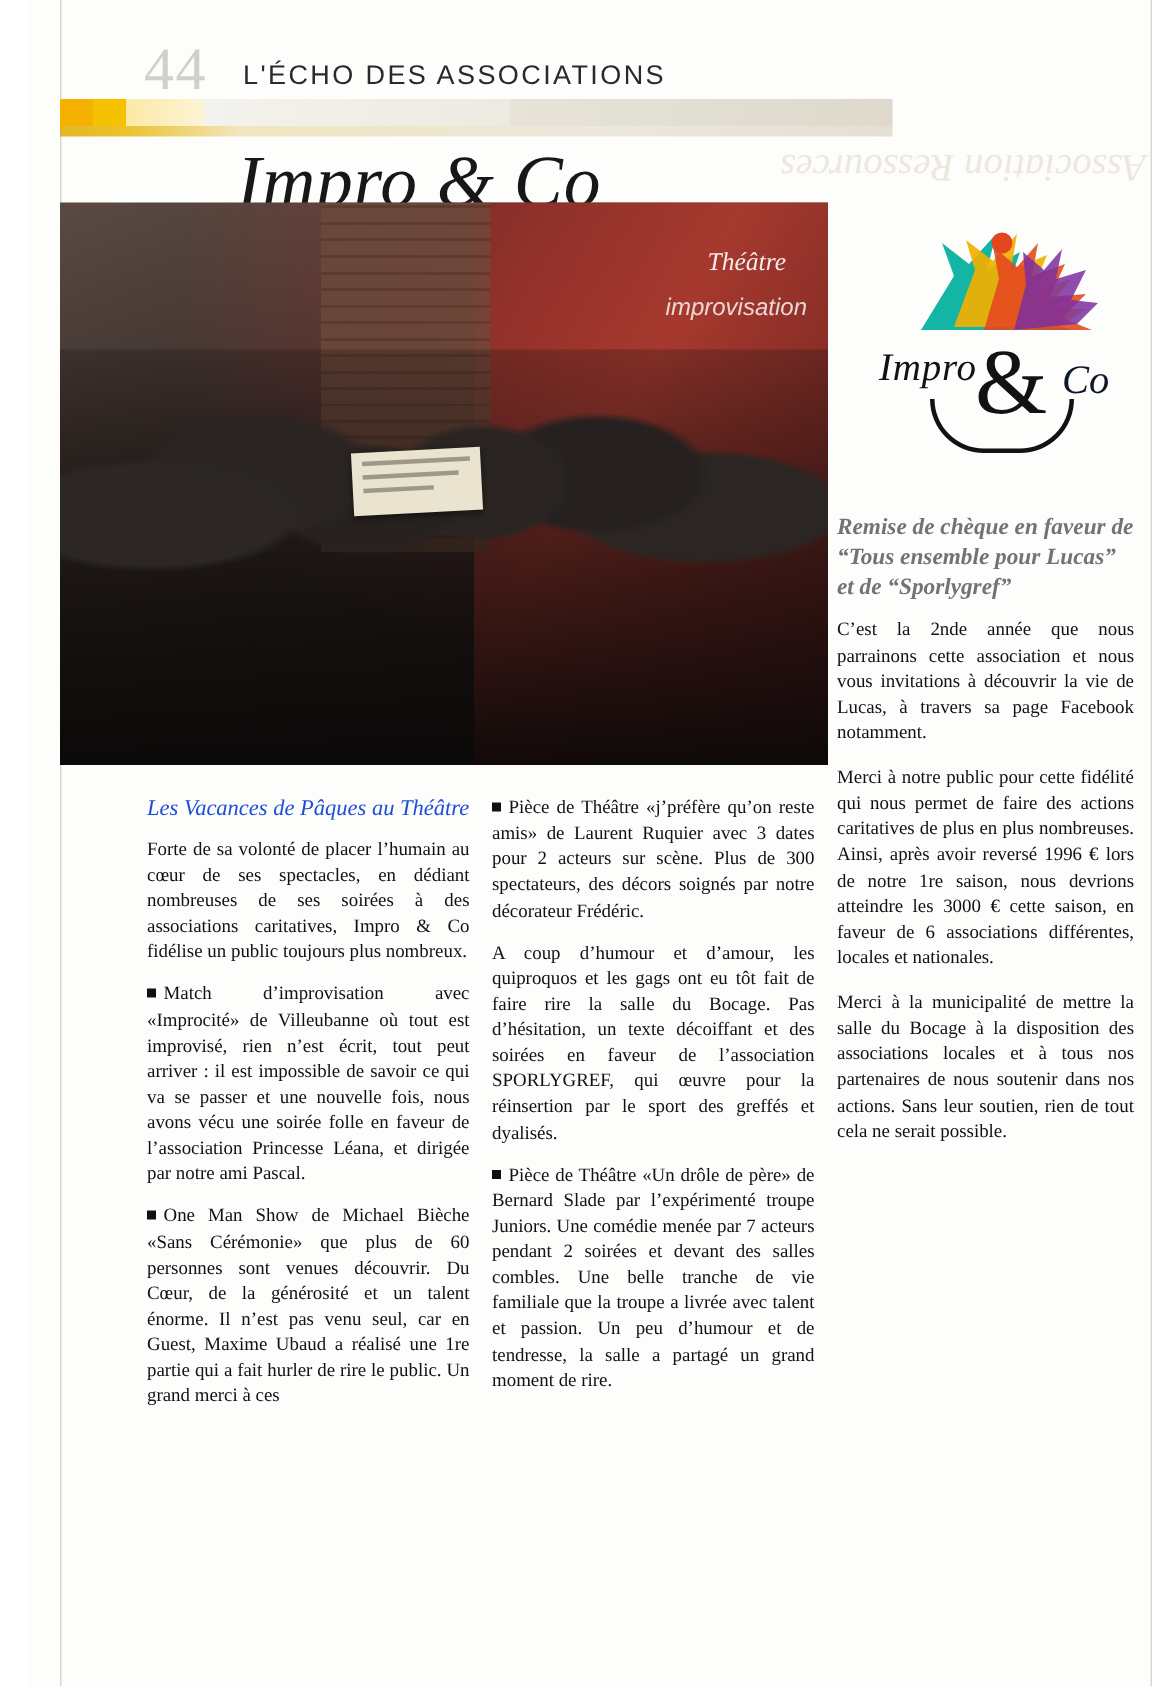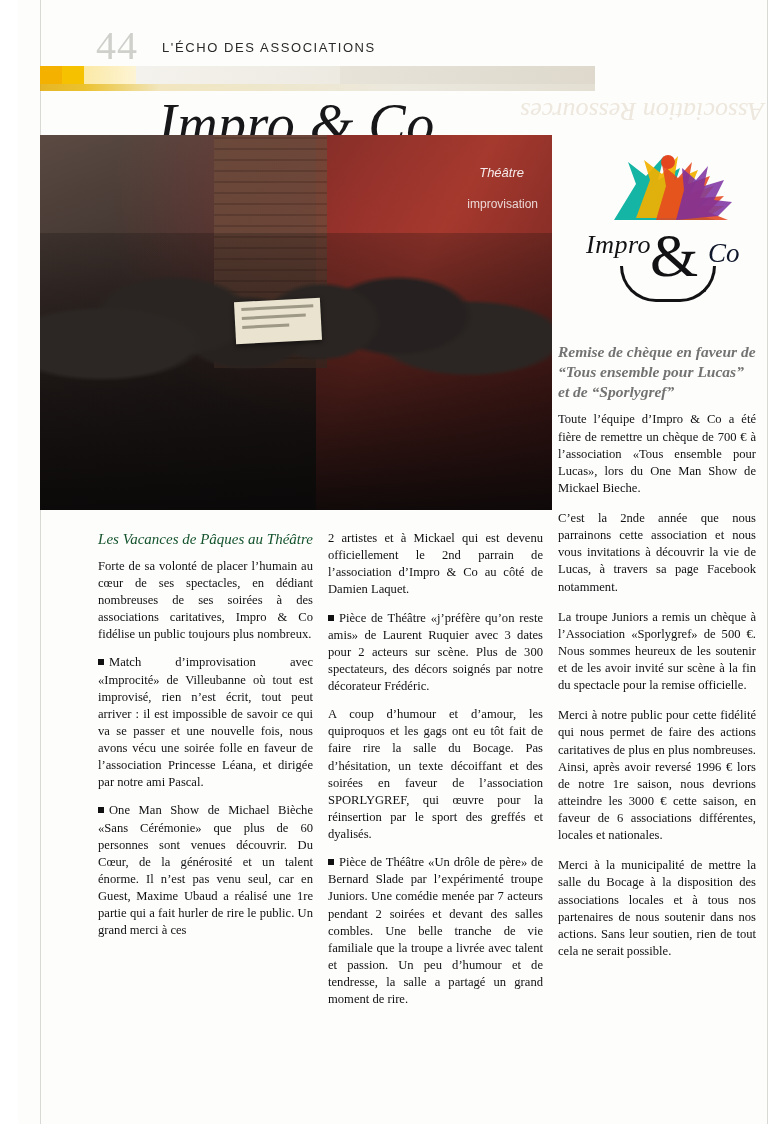--- a/index.html
+++ b/index.html
@@ -42,21 +42,21 @@
     font-family: "Liberation Serif", serif;
     font-size: 40px;
     color: #cfcfcb;
     letter-spacing: 1px;
     line-height: 1;
   }
   .rubric {
     position: absolute;
     left: 144px; top: 40px;
     font-family: "Liberation Sans", sans-serif;
-    font-size: 13px;
+    font-size: 18px;
     letter-spacing: 1.6px;
     color: #2a2a2a;
     font-weight: 400;
   }
 
   
   .headbar {
     position: absolute;
     left: 22px; top: 66px;
     width: 555px; height: 18px;
@@ -76,21 +76,21 @@
        #efe2b4 120px, #e8e4d8 360px, #dfdacc 555px);
     opacity: .85;
   }
 
   
   .title {
     position: absolute;
     left: 140px; top: 92px;
     font-family: "Liberation Serif", serif;
     font-style: italic;
-    font-size: 56px;
+    font-size: 49px;
     color: #17171a;
     letter-spacing: 0.5px;
   }
 
   
   .ghost-vertical {
     position: absolute;
     right: 22px; top: 96px;
     width: 210px;
     text-align: right;
@@ -118,27 +118,27 @@
     background: linear-gradient(120deg,#8a2b26 0%, #b33a2e 40%, #6e1f1c 100%);
     opacity: .85;
   }
   .photo .brick {
     position: absolute; left: 34%; top: 0; width: 22%; height: 62%;
     background: repeating-linear-gradient(0deg,#6d4b3a 0 9px,#5a3c2e 9px 11px);
     opacity: .75;
   }
   .photo .sign {
     position: absolute; right: 28px; top: 30px;
-    color: #fff; font-family: Liberation Sans, sans-serif;
-    font-size: 13px; font-style: italic; opacity: .9;
+    color: #fff; font-family: Liberation Serif, serif;
+    font-size: 17px; font-style: italic; opacity: .9;
   }
   .photo .sign2 {
     position: absolute; right: 14px; top: 62px;
     color: #fff; font-family: "Liberation Sans", sans-serif;
-    font-size: 12px; opacity: .8;
+    font-size: 16px; font-style: italic; opacity: .8;
   }
   .photo .crowd {
     position: absolute; left: 0; bottom: 0; width: 100%; height: 74%;
     background:
       radial-gradient(ellipse at 12% 40%, #2c2724 0 14%, rgba(0,0,0,0) 16%),
       radial-gradient(ellipse at 26% 30%, #2a2522 0 13%, rgba(0,0,0,0) 15%),
       radial-gradient(ellipse at 40% 36%, #272220 0 13%, rgba(0,0,0,0) 15%),
       radial-gradient(ellipse at 55% 32%, #2a2522 0 13%, rgba(0,0,0,0) 15%),
       radial-gradient(ellipse at 70% 30%, #262120 0 13%, rgba(0,0,0,0) 15%),
       radial-gradient(ellipse at 84% 38%, #2b2623 0 14%, rgba(0,0,0,0) 16%),
@@ -229,24 +229,24 @@
     color: #111113;
     text-align: justify;
   }
   .col1 { left: 80px; }
   .col2 { left: 310px; }
   .col p { margin: 0 0 11px 0; }
   .col .sect-title {
     font-family: "Liberation Serif", serif;
     font-style: italic;
     font-size: 15px;
-    color: #14532d;
+    color: #1d4ed8;
     line-height: 1.25;
     margin: 0 0 9px 0;
-    text-align: center;
+    text-align: left;
   }
   .lead { font-weight: bold; }
   .bullet:before {
     content: "";
     display: inline-block;
     width: 6px; height: 6px;
     background: #111;
     margin-right: 5px;
     vertical-align: 1px;
   }
@@ -290,34 +290,31 @@
       <circle cx="62" cy="12" r="7" fill="#e4471f"></circle>
     </svg>
     <div class="logo-word">Impro</div>
     <div class="logo-amp">&amp;</div>
     <div class="logo-co">Co</div>
     <div class="logo-swirl"></div>
   </div>
 
   <div class="sidebar">
     <div class="sidebar-title">Remise de chèque en faveur de “Tous ensemble pour Lucas” et de “Sporlygref”</div>
-    <p>Toute l’équipe d’Impro &amp; Co a été fière de remettre un chèque de 700 € à l’association «Tous ensemble pour Lucas», lors du One Man Show de Mickael Bieche.</p>
     <p>C’est la 2nde année que nous parrainons cette association et nous vous invitations à découvrir la vie de Lucas, à travers sa page Facebook notamment.</p>
-    <p>La troupe Juniors a remis un chèque à l’Association «Sporlygref» de 500 €. Nous sommes heureux de les soutenir et de les avoir invité sur scène à la fin du spectacle pour la remise officielle.</p>
     <p>Merci à notre public pour cette fidélité qui nous permet de faire des actions caritatives de plus en plus nombreuses. Ainsi, après avoir reversé 1996 € lors de notre 1re saison, nous devrions atteindre les 3000 € cette saison, en faveur de 6 associations différentes, locales et nationales.</p>
     <p>Merci à la municipalité de mettre la salle du Bocage à la disposition des associations locales et à tous nos partenaires de nous soutenir dans nos actions. Sans leur soutien, rien de tout cela ne serait possible.</p>
   </div>
 
   <div class="col col1">
     <div class="sect-title">Les Vacances de Pâques au Théâtre</div>
     <p>Forte de sa volonté de placer l’humain au cœur de ses spectacles, en dédiant nombreuses de ses soirées à des associations caritatives, Impro &amp; Co fidélise un public toujours plus nombreux.</p>
     <p class="bullet">Match d’improvisation avec «Improcité» de Villeubanne où tout est improvisé, rien n’est écrit, tout peut arriver : il est impossible de savoir ce qui va se passer et une nouvelle fois, nous avons vécu une soirée folle en faveur de l’association Princesse Léana, et dirigée par notre ami Pascal.</p>
     <p class="bullet">One Man Show de Michael Bièche «Sans Cérémonie» que plus de 60 personnes sont venues découvrir. Du Cœur, de la générosité et un talent énorme. Il n’est pas venu seul, car en Guest, Maxime Ubaud a réalisé une 1re partie qui a fait hurler de rire le public. Un grand merci à ces</p>
   </div>
 
   <div class="col col2">
-    <p>2 artistes et à Mickael qui est devenu officiellement le 2nd parrain de l’association d’Impro &amp; Co au côté de Damien Laquet.</p>
     <p class="bullet">Pièce de Théâtre «j’préfère qu’on reste amis» de Laurent Ruquier avec 3 dates pour 2 acteurs sur scène. Plus de 300 spectateurs, des décors soignés par notre décorateur Frédéric.</p>
     <p>A coup d’humour et d’amour, les quiproquos et les gags ont eu tôt fait de faire rire la salle du Bocage. Pas d’hésitation, un texte décoiffant et des soirées en faveur de l’association SPORLYGREF, qui œuvre pour la réinsertion par le sport des greffés et dyalisés.</p>
     <p class="bullet">Pièce de Théâtre «Un drôle de père» de Bernard Slade par l’expérimenté troupe Juniors. Une comédie menée par 7 acteurs pendant 2 soirées et devant des salles combles. Une belle tranche de vie familiale que la troupe a livrée avec talent et passion. Un peu d’humour et de tendresse, la salle a partagé un grand moment de rire.</p>
   </div>
 
 </div>
 
 </body></html>

